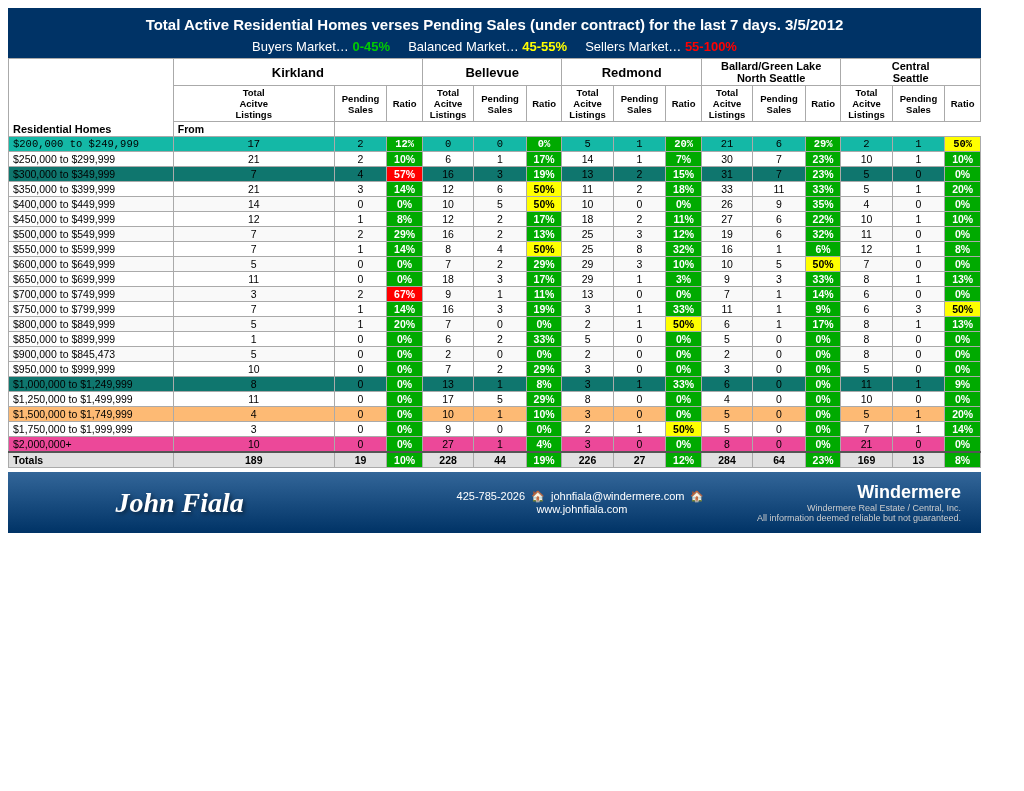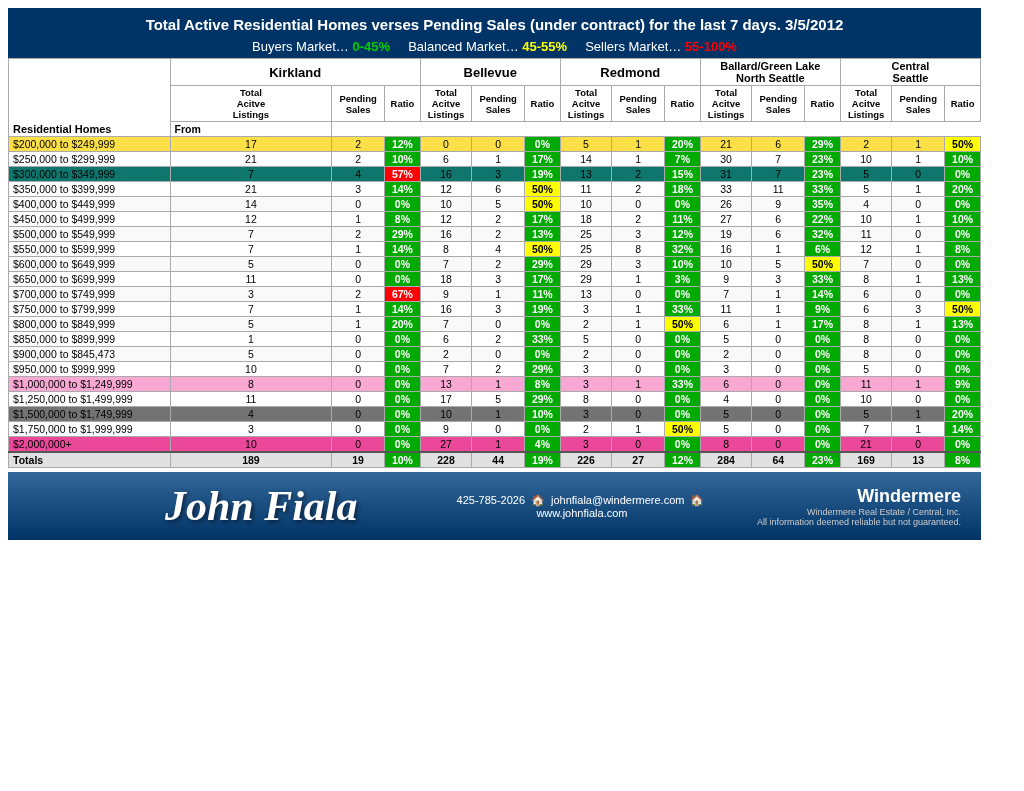--- a/index.html
+++ b/index.html
@@ -74,28 +74,27 @@
     
     .footer {
       background: linear-gradient(to bottom, #336699, #003366);
       padding: 10px 20px;
       display: flex;
       align-items: center;
       justify-content: space-between;
       margin-top: 4px;
     }
     .footer-name {
-      font-size: 42px;
+      font-size: 28px;
       font-weight: bold;
       font-style: italic;
       color: #fff;
       font-family: Georgia, serif;
       text-shadow: 2px 2px 4px rgba(0,0,0,0.5);
       flex: 1;
-      text-align: center;
     }
     .footer-contact {
       color: #fff;
       font-size: 11px;
       text-align: center;
       flex: 1;
     }
     .windermere-logo {
       display: flex;
       flex-direction: column;
@@ -154,21 +153,21 @@
         <th class="th-col">Total<br>Acitve<br>Listings</th>
         <th class="th-col">Pending<br>Sales</th>
         <th class="th-col">Ratio</th>
       </tr>
       <tr>
         <td class="col-from" colspan="1" style="font-weight:bold;text-align:left;padding-left:4px;border-top:none;">From</td>
         <td colspan="14" style="border:none;"></td>
       </tr>
     </thead>
     <tbody id="table-body">
-    <tr style="background: #fde047;">
+    <tr style="background: #14b8a6; font-family: Liberation Mono, monospace;">
           <td class="col-from">$200,000 to $249,999</td>
           <td>17</td>
           <td>2</td>
           <td class="ratio-green">12%</td>
           <td>0</td>
           <td>0</td>
           <td class="ratio-green">0%</td>
           <td>5</td>
           <td>1</td>
           <td class="ratio-green">20%</td>
@@ -442,21 +441,21 @@
           <td>3</td>
           <td>0</td>
           <td class="ratio-green">0%</td>
           <td>3</td>
           <td>0</td>
           <td class="ratio-green">0%</td>
           <td>5</td>
           <td>0</td>
           <td class="ratio-green">0%</td>
         </tr>
-        <tr style="background: #f9a8d4; padding-left: 48px;">
+        <tr style="background: #0f766e; padding-left: 48px;">
           <td class="col-from">$1,000,000 to $1,249,999</td>
           <td>8</td>
           <td>0</td>
           <td class="ratio-green">0%</td>
           <td>13</td>
           <td>1</td>
           <td class="ratio-green">8%</td>
           <td>3</td>
           <td>1</td>
           <td class="ratio-green">33%</td>
@@ -478,21 +477,21 @@
           <td>8</td>
           <td>0</td>
           <td class="ratio-green">0%</td>
           <td>4</td>
           <td>0</td>
           <td class="ratio-green">0%</td>
           <td>10</td>
           <td>0</td>
           <td class="ratio-green">0%</td>
         </tr>
-        <tr style="background: #737373; margin-top: 20px;">
+        <tr style="background: #fdba74; margin-top: 20px;">
           <td class="col-from">$1,500,000 to $1,749,999</td>
           <td>4</td>
           <td>0</td>
           <td class="ratio-green">0%</td>
           <td>10</td>
           <td>1</td>
           <td class="ratio-green">10%</td>
           <td>3</td>
           <td>0</td>
           <td class="ratio-green">0%</td>

